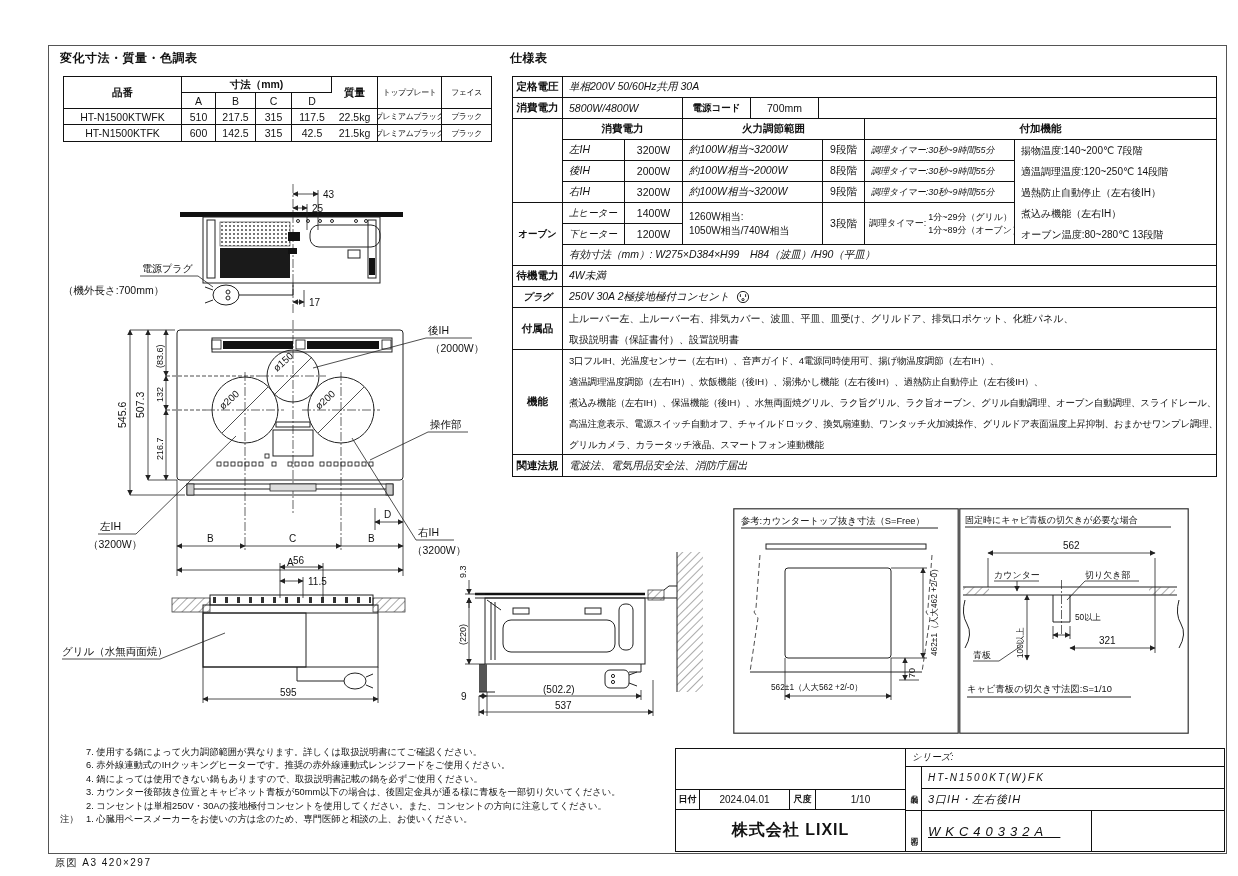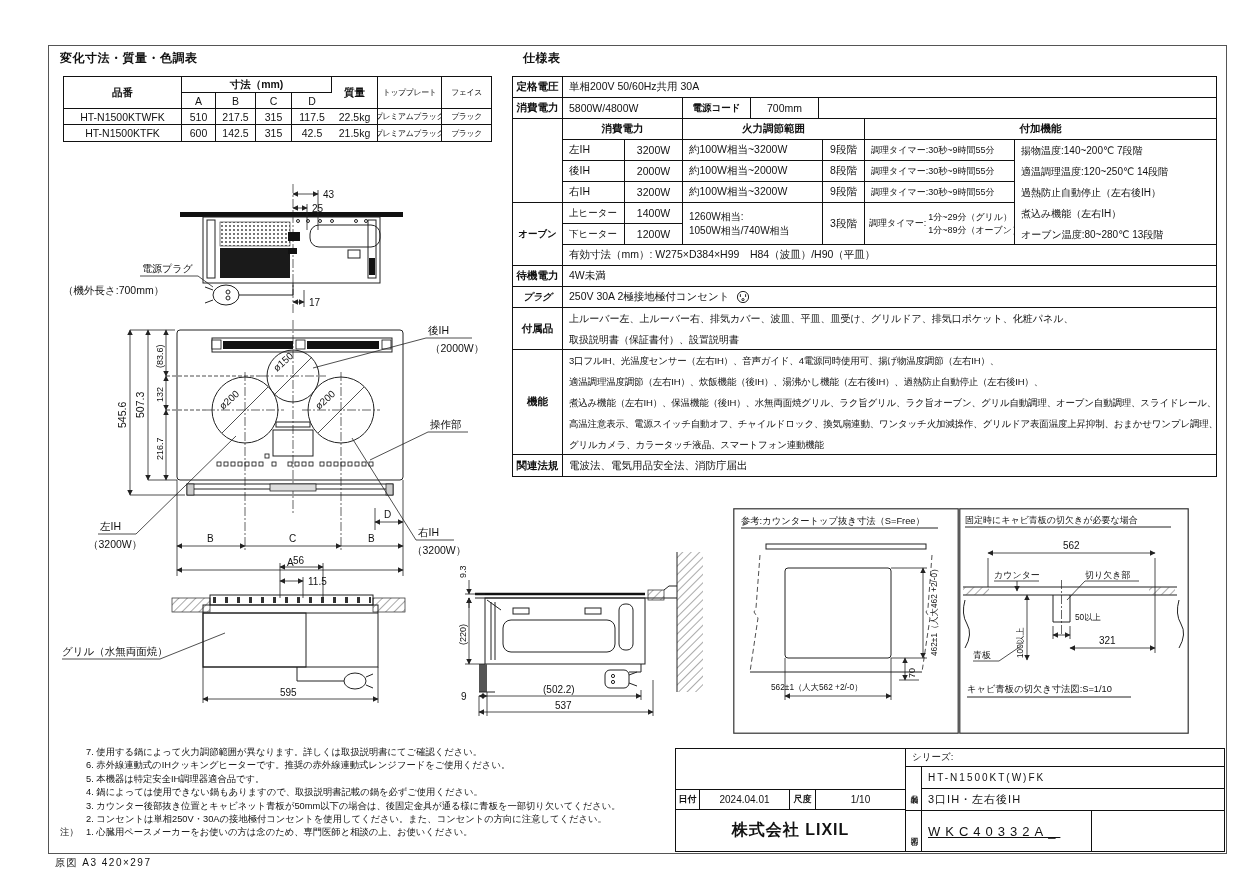--- a/index.html
+++ b/index.html
@@ -7,21 +7,21 @@
         font-family:"Liberation Sans","DejaVu Sans",sans-serif;color:#111;}
   .abs{position:absolute;}
   .sheet-border{border:1px solid #555;}
   .sec-title{font-size:12px;font-weight:bold;letter-spacing:.5px;}
   
   .dtable{box-sizing:border-box;border:1.5px solid #111;background:#fff;}
   .trow{display:flex;}
   .cell{box-sizing:border-box;border-right:1px solid #111;border-bottom:1px solid #111;
         display:flex;align-items:center;justify-content:center;
         overflow:hidden;white-space:nowrap;font-size:10.5px;}
-  .cl{justify-content:flex-start;padding-left:6px;}
+  .cl{justify-content:flex-start;padding-left:6px;font-style:italic;}
   .nbr{border-right:none!important;}
   .nbb{border-bottom:none!important;}
   .bold{font-weight:bold;}
   .f10{font-size:10px;} .f95{font-size:9.5px;} .f9{font-size:9px;} .f8{font-size:8px;letter-spacing:-0.5px;}
   .col{display:flex;flex-direction:column;}
   .vtext{writing-mode:vertical-rl;text-orientation:upright;font-size:8px;line-height:1;
          display:flex;align-items:center;justify-content:center;}
   
   .notes{line-height:13.4px;font-size:9.3px;}
   .note-line{height:13.4px;padding-left:26px;white-space:nowrap;}
@@ -80,21 +80,21 @@
       <div class="cell f8" style="width:64px;height:16px;">プレミアムブラック</div>
       <div class="cell f8 nbb" style="width:64px;height:16px;">プレミアムブラック</div>
     </div>
     <div class="col">
       <div class="cell f8 nbr" style="width:49px;height:32px;">フェイス</div>
       <div class="cell f8 nbr" style="width:49px;height:16px;">ブラック</div>
       <div class="cell f8 nbr nbb" style="width:49px;height:16px;">ブラック</div>
     </div>
   </div>
 
-  <div class="abs sec-title" style="left:523px;top:50px;">仕様表</div>
+  <div class="abs sec-title" style="left:510px;top:50px;">仕様表</div>
   <div class="abs dtable col" style="left:512px;top:76px;width:705px;">
     <div class="trow">
       <div class="cell bold" style="width:50px;height:21px;">定格電圧</div>
       <div class="cell cl nbr" style="flex:1;height:21px;">単相200V  50/60Hz共用  30A</div>
     </div>
     <div class="trow">
       <div class="cell bold" style="width:50px;height:21px;">消費電力</div>
       <div class="cell cl" style="width:120px;height:21px;">5800W/4800W</div>
       <div class="cell bold f95" style="width:68px;height:21px;">電源コード</div>
       <div class="cell" style="width:68px;height:21px;">700mm</div>
@@ -541,21 +541,20 @@
     <text x="14" y="150" class="dt9">青板</text>
     <line x1="14" y1="153" x2="40" y2="153" class="dim"></line>
     <line x1="40" y1="153" x2="62" y2="138" class="dim"></line>
     <text x="8" y="184" style="font-size:9.3px">キャビ青板の切欠き寸法図:S=1/10</text>
     <line x1="8" y1="189" x2="172" y2="189" class="ln" stroke-width="0.8"></line>
   </svg>
 
   <div class="abs notes" style="left:60px;top:746px;width:640px;">
     <div class="note-line">7. 使用する鍋によって火力調節範囲が異なります。詳しくは取扱説明書にてご確認ください。</div>
     <div class="note-line">6. 赤外線連動式のIHクッキングヒーターです。推奨の赤外線連動式レンジフードをご使用ください。</div>
-    <div class="note-line">5. 本機器は特定安全IH調理器適合品です。</div>
     <div class="note-line">4. 鍋によっては使用できない鍋もありますので、取扱説明書記載の鍋を必ずご使用ください。</div>
     <div class="note-line">3. カウンター後部抜き位置とキャビネット青板が50mm以下の場合は、後固定金具が通る様に青板を一部切り欠いてください。</div>
     <div class="note-line">2. コンセントは単相250V・30Aの接地極付コンセントを使用してください。また、コンセントの方向に注意してください。</div>
     <div class="note-line">1. 心臓用ペースメーカーをお使いの方は念のため、専門医師と相談の上、お使いください。</div>
     <span class="note-prefix">注）</span>
   </div>
 
   <div class="abs dtable trow" style="left:675px;top:748px;width:550px;height:104px;">
     <div class="col" style="width:230px;border-right:1px solid #111;box-sizing:border-box;">
       <div class="cell nbr" style="height:42px;"></div>

